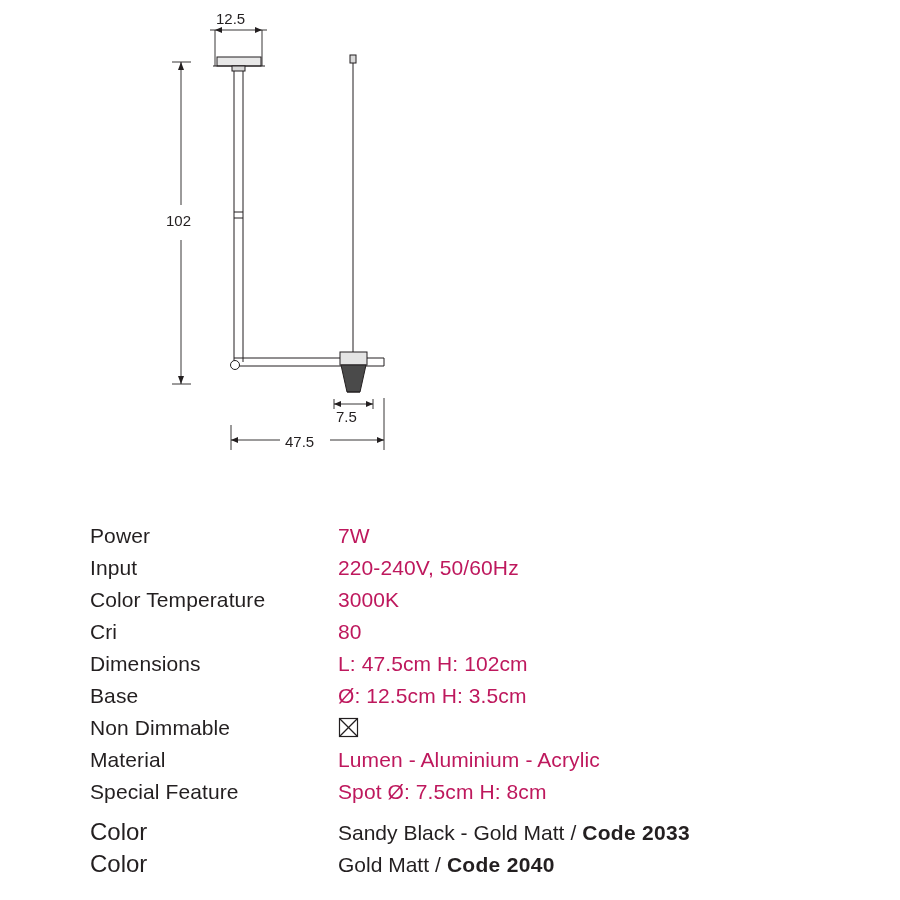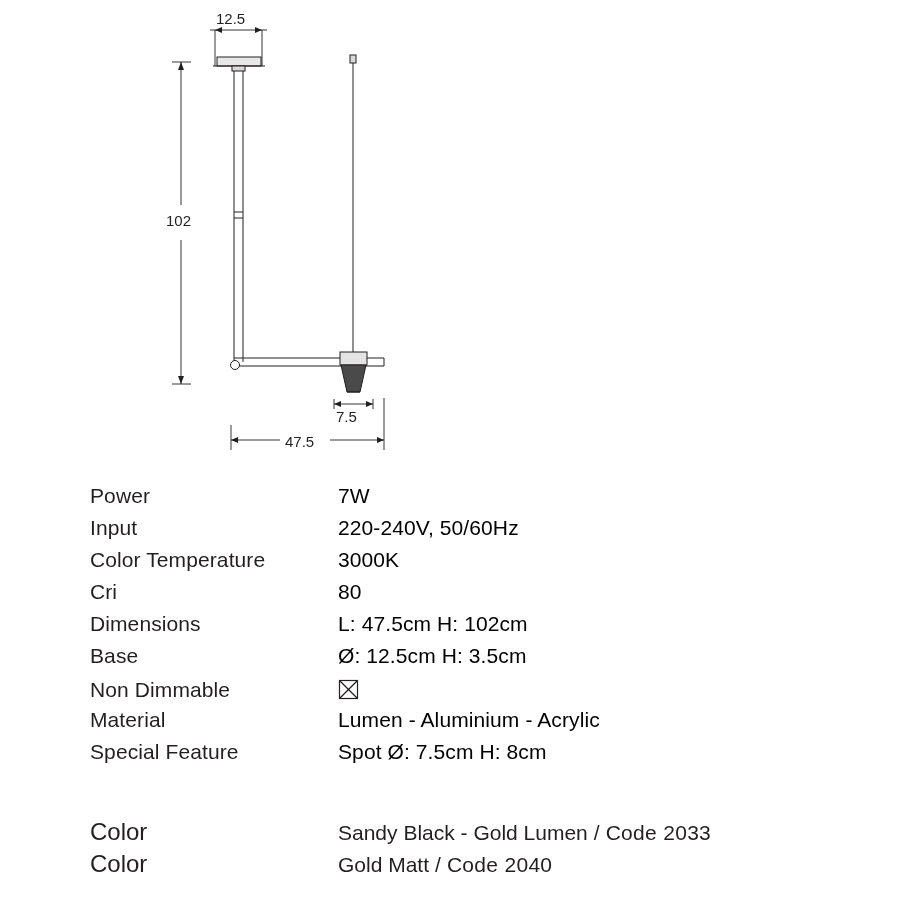--- a/index.html
+++ b/index.html
@@ -49,24 +49,25 @@
     display: flex;
     align-items: baseline;
     height: 32px;
   }
   .spec-key {
     width: 248px;
     flex: 0 0 248px;
     font-size: 21px;
     color: #231f20;
     letter-spacing: 0.1px;
+    margin-top: 40px;
   }
   .spec-val {
     font-size: 21px;
-    color: #000000;
+    color: #be185d;
     letter-spacing: 0.1px;
     display: flex;
     align-items: center;
   }
   .nodim-icon {
     display: inline-block;
     width: 21px;
     height: 21px;
     position: relative;
     top: 3px;
@@ -86,21 +87,21 @@
   }
   .color-key {
     width: 248px;
     flex: 0 0 248px;
     font-size: 24px;
   }
   .color-val {
     font-size: 21px;
   }
   .code-strong {
-    font-weight: normal;
+    font-weight: bold;
     letter-spacing: 0.3px;
   }
   .slash {
     padding: 0 6px;
   }
 </style>
 </head>
 <body>
 
 <div id="drawing">
@@ -244,21 +245,21 @@
     <div class="spec-val">Spot Ø: 7.5cm  H: 8cm</div>
   </div>
 
 </div>
 
 <div id="color-block">
 
   <div class="color-row">
     <div class="color-key">Color</div>
     <div class="color-val">
-      <span>Sandy Black - Gold Lumen</span><span class="slash">/</span><span class="code-strong">Code  2033</span>
+      <span>Sandy Black - Gold Matt</span><span class="slash">/</span><span class="code-strong">Code  2033</span>
     </div>
   </div>
 
   <div class="color-row">
     <div class="color-key">Color</div>
     <div class="color-val">
       <span>Gold Matt</span><span class="slash">/</span><span class="code-strong">Code  2040</span>
     </div>
   </div>
 

